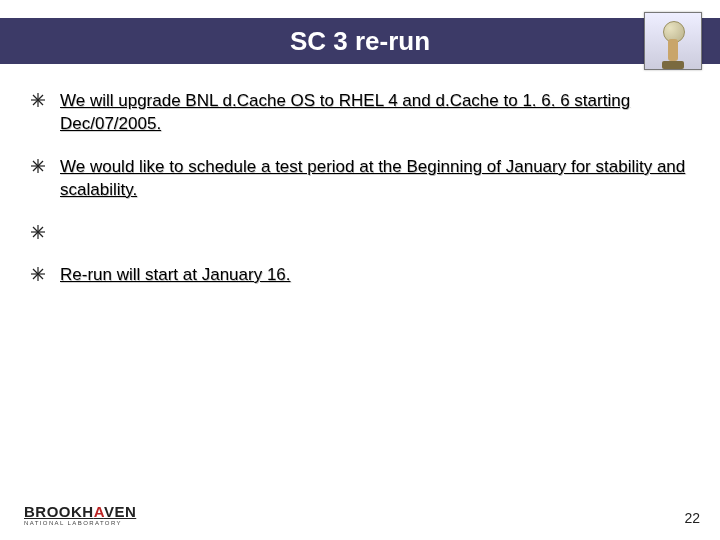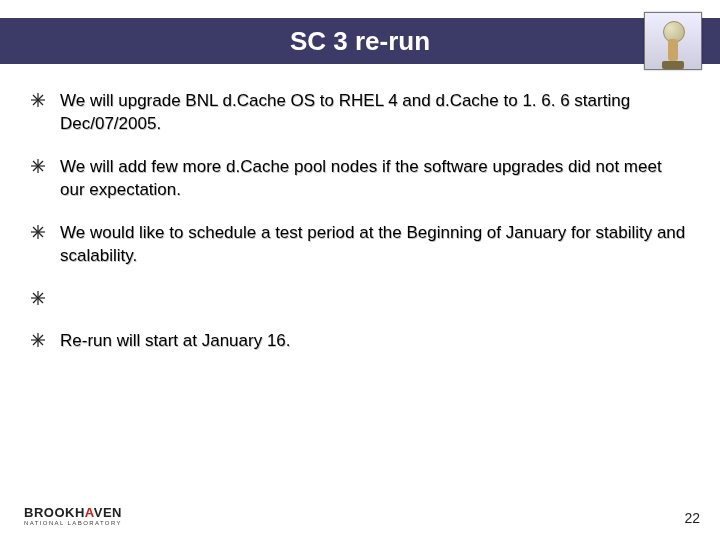--- a/index.html
+++ b/index.html
@@ -78,20 +78,21 @@
     width: 22px;
     height: 8px;
     background: #7a6a40;
     border-radius: 2px;
   }
   .bullets {
     position: absolute;
     top: 90px;
     left: 30px;
     right: 30px;
+    text-decoration: underline;
   }
   .bullet {
     display: flex;
     align-items: flex-start;
     margin-bottom: 20px;
   }
   .bullet .icon {
     flex: 0 0 20px;
     height: 20px;
     margin-right: 10px;
@@ -107,23 +108,24 @@
   .footer-logo {
     position: absolute;
     left: 24px;
     bottom: 14px;
     display: flex;
     flex-direction: column;
     line-height: 1;
   }
   .footer-logo .brook {
     font-weight: 900;
-    font-size: 13px;
+    font-size: 15px;
     letter-spacing: 0.5px;
     color: #222;
+    text-decoration: underline;
   }
   .footer-logo .brook .accent {
     color: #b22;
   }
   .footer-logo .lab {
     font-size: 6px;
     letter-spacing: 1.4px;
     color: #444;
     margin-top: 1px;
   }
@@ -170,33 +172,20 @@
       <span class="icon">
         <svg width="16" height="16" viewBox="0 0 16 16">
             <g stroke="#222" stroke-width="1.2" fill="none">
               <line x1="8" y1="1" x2="8" y2="15"></line>
               <line x1="1" y1="8" x2="15" y2="8"></line>
               <line x1="3" y1="3" x2="13" y2="13"></line>
               <line x1="13" y1="3" x2="3" y2="13"></line>
             </g>
           </svg>
       </span>
-      <span class="text">We will add few more d.Cache pool nodes if the software upgrades did not meet our expectation.</span>
-    </div>
-    <div class="bullet">
-      <span class="icon">
-        <svg width="16" height="16" viewBox="0 0 16 16">
-            <g stroke="#222" stroke-width="1.2" fill="none">
-              <line x1="8" y1="1" x2="8" y2="15"></line>
-              <line x1="1" y1="8" x2="15" y2="8"></line>
-              <line x1="3" y1="3" x2="13" y2="13"></line>
-              <line x1="13" y1="3" x2="3" y2="13"></line>
-            </g>
-          </svg>
-      </span>
       <span class="text">We would like to schedule a test period at the Beginning of January for stability and scalability.</span>
     </div>
     <div class="bullet">
       <span class="icon">
         <svg width="16" height="16" viewBox="0 0 16 16">
             <g stroke="#222" stroke-width="1.2" fill="none">
               <line x1="8" y1="1" x2="8" y2="15"></line>
               <line x1="1" y1="8" x2="15" y2="8"></line>
               <line x1="3" y1="3" x2="13" y2="13"></line>
               <line x1="13" y1="3" x2="3" y2="13"></line>

